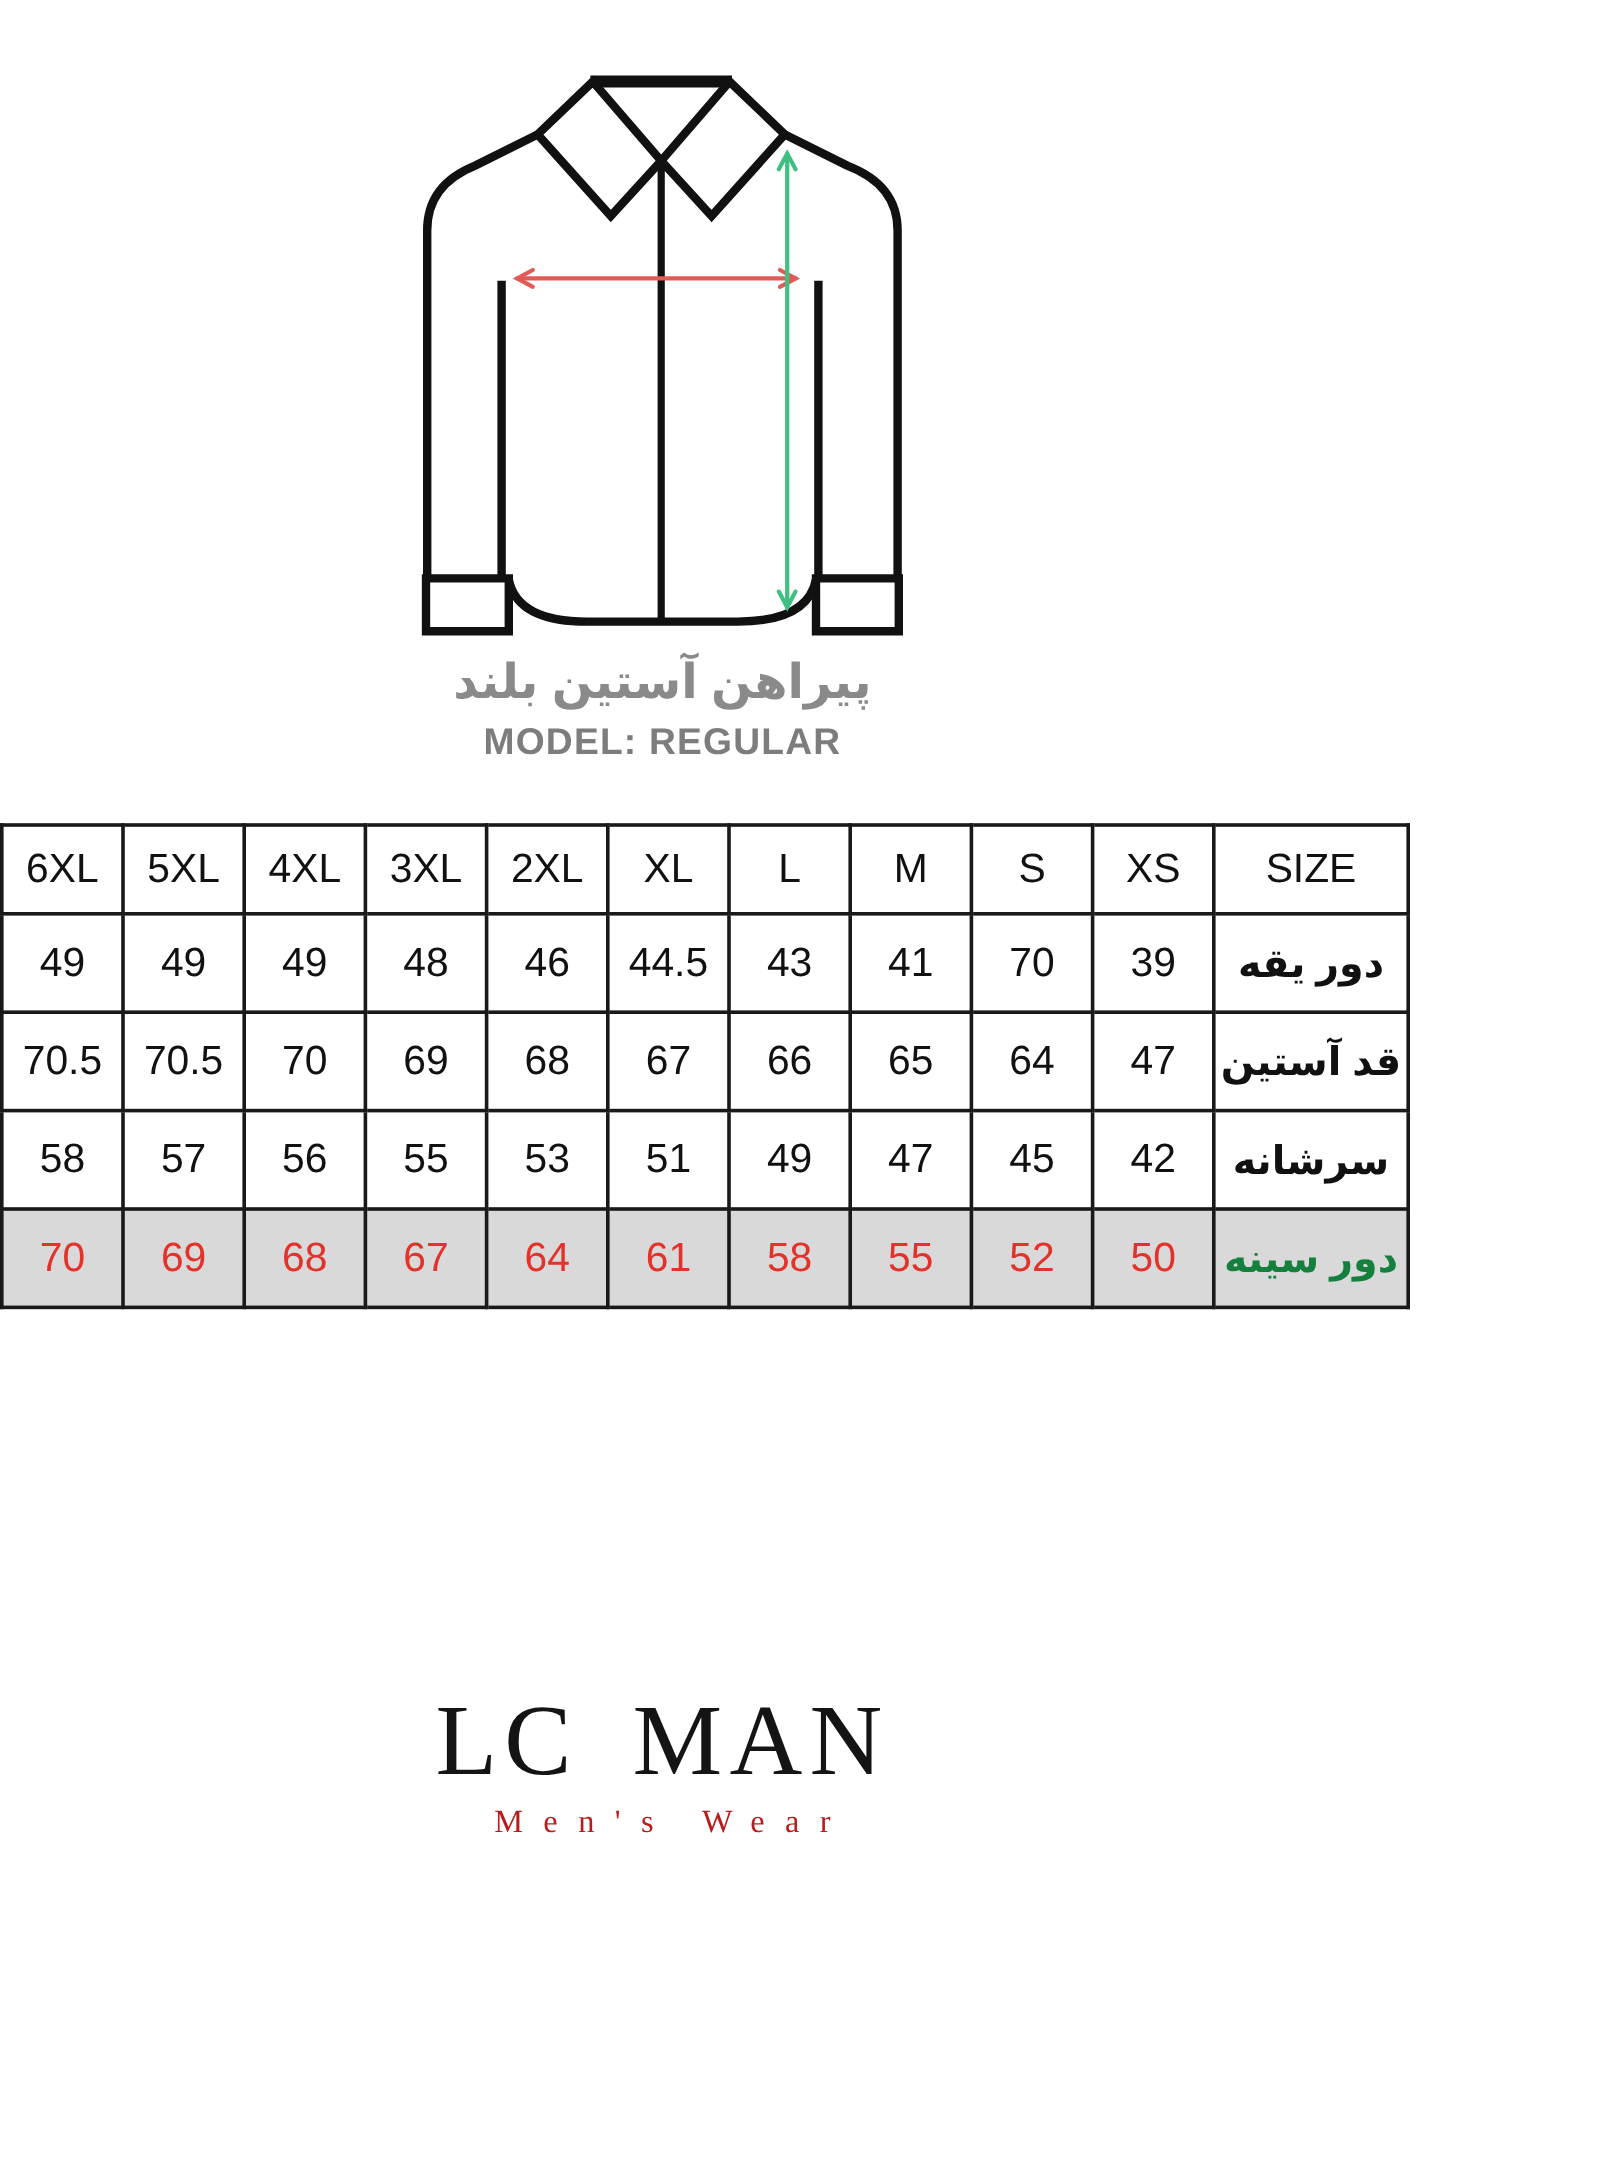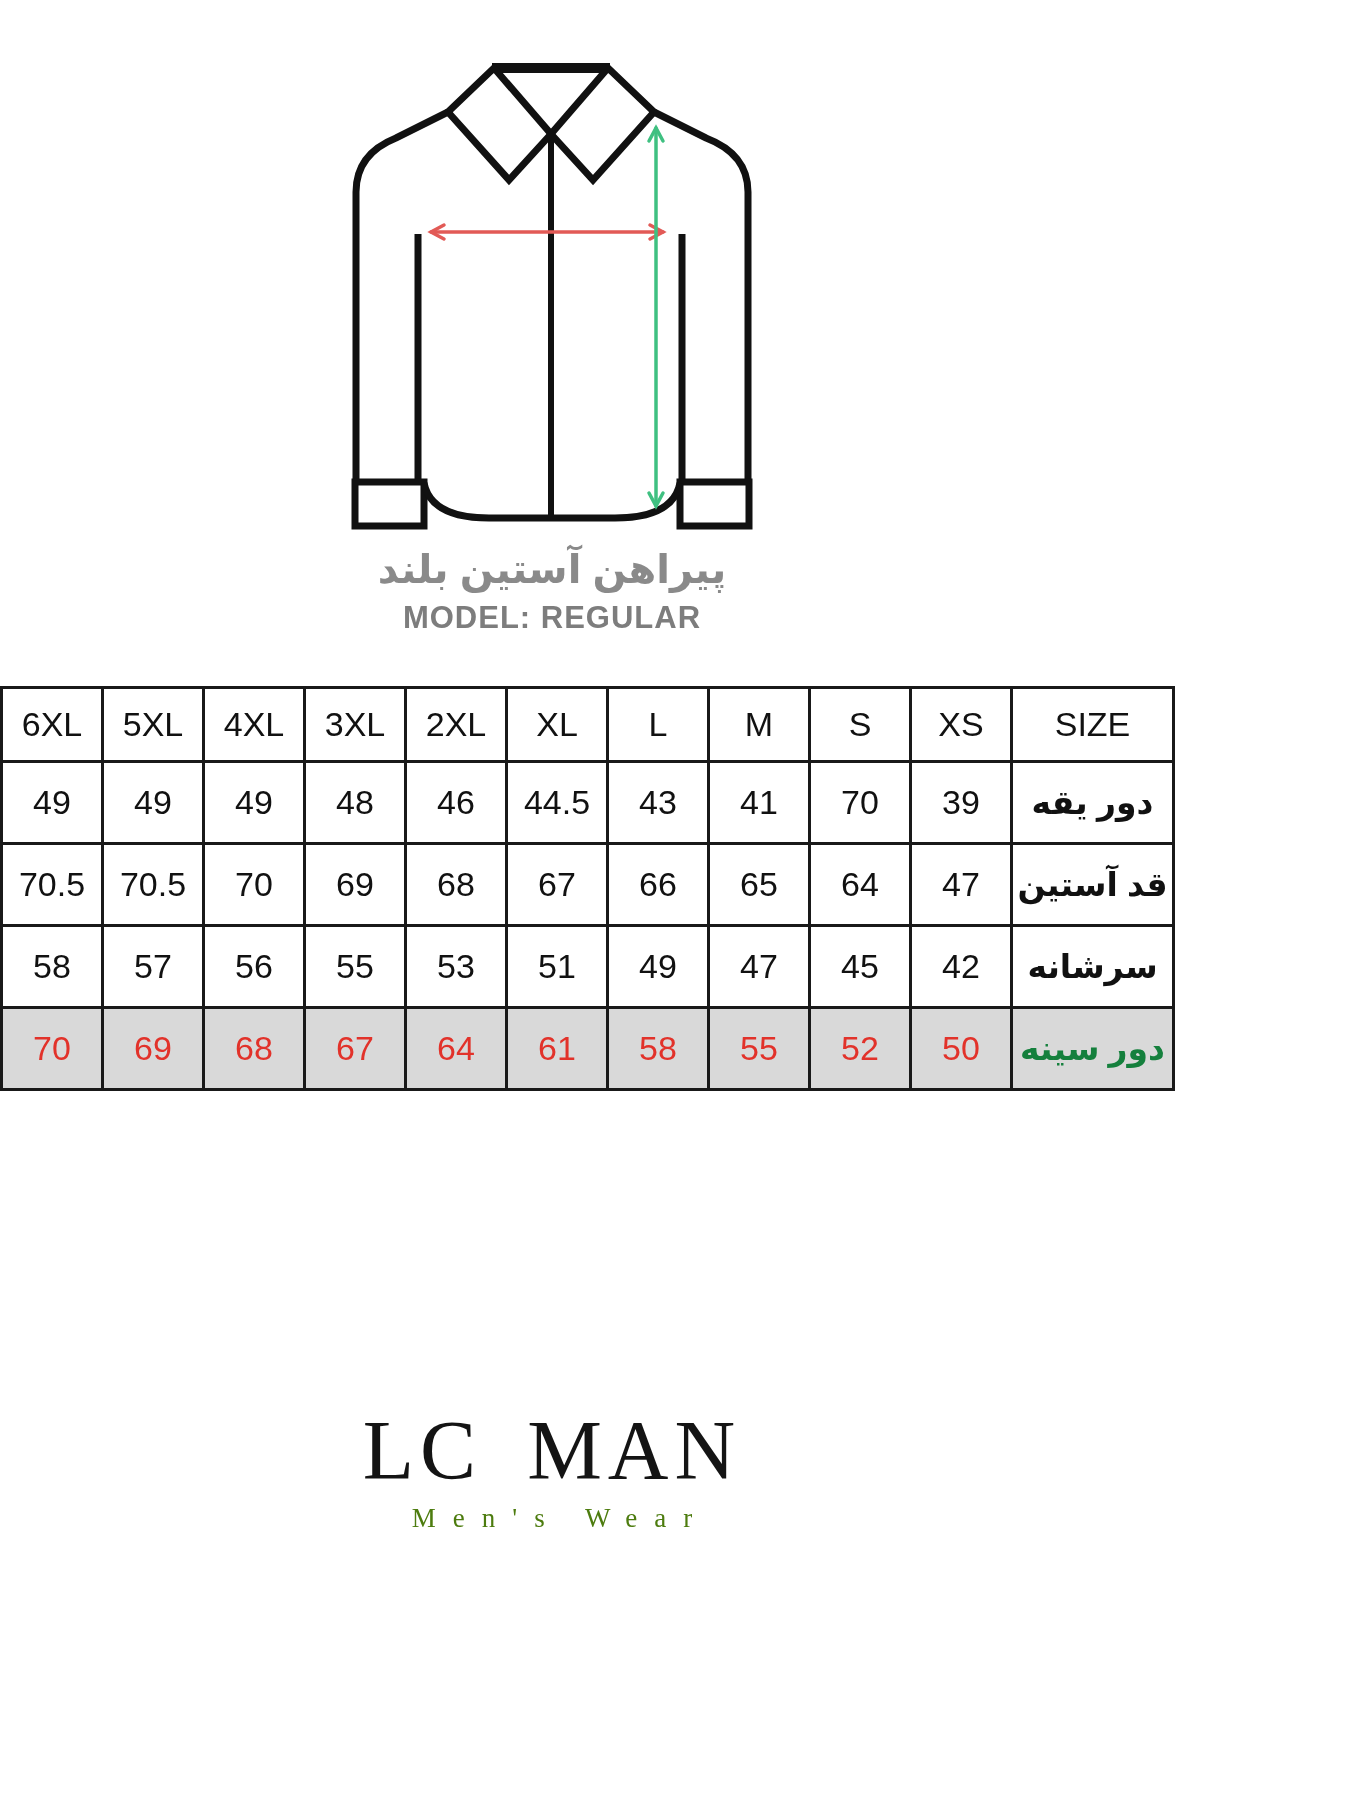--- a/index.html
+++ b/index.html
@@ -56,21 +56,21 @@
   
   .footer { margin-top: 318px; text-align: center; }
   .brand {
     font-family: "Liberation Serif", "DejaVu Serif", serif;
     font-size: 84px; font-weight: 400; color: #141414;
     letter-spacing: 6px; word-spacing: 18px; line-height: 1; margin-top: 24px;
   }
   .tagline {
     margin-top: 10px;
     font-family: "Liberation Serif", "DejaVu Serif", serif;
-    font-size: 27px; color: #4d7c0f;
+    font-size: 27px; color: #b91c1c;
     letter-spacing: 17px; text-indent: 17px;
   }
 </style>
 </head>
 <body>
 
 <div class="page">
 
   <div class="diagram">
     <svg width="402" height="482" viewBox="0 0 402 482">

